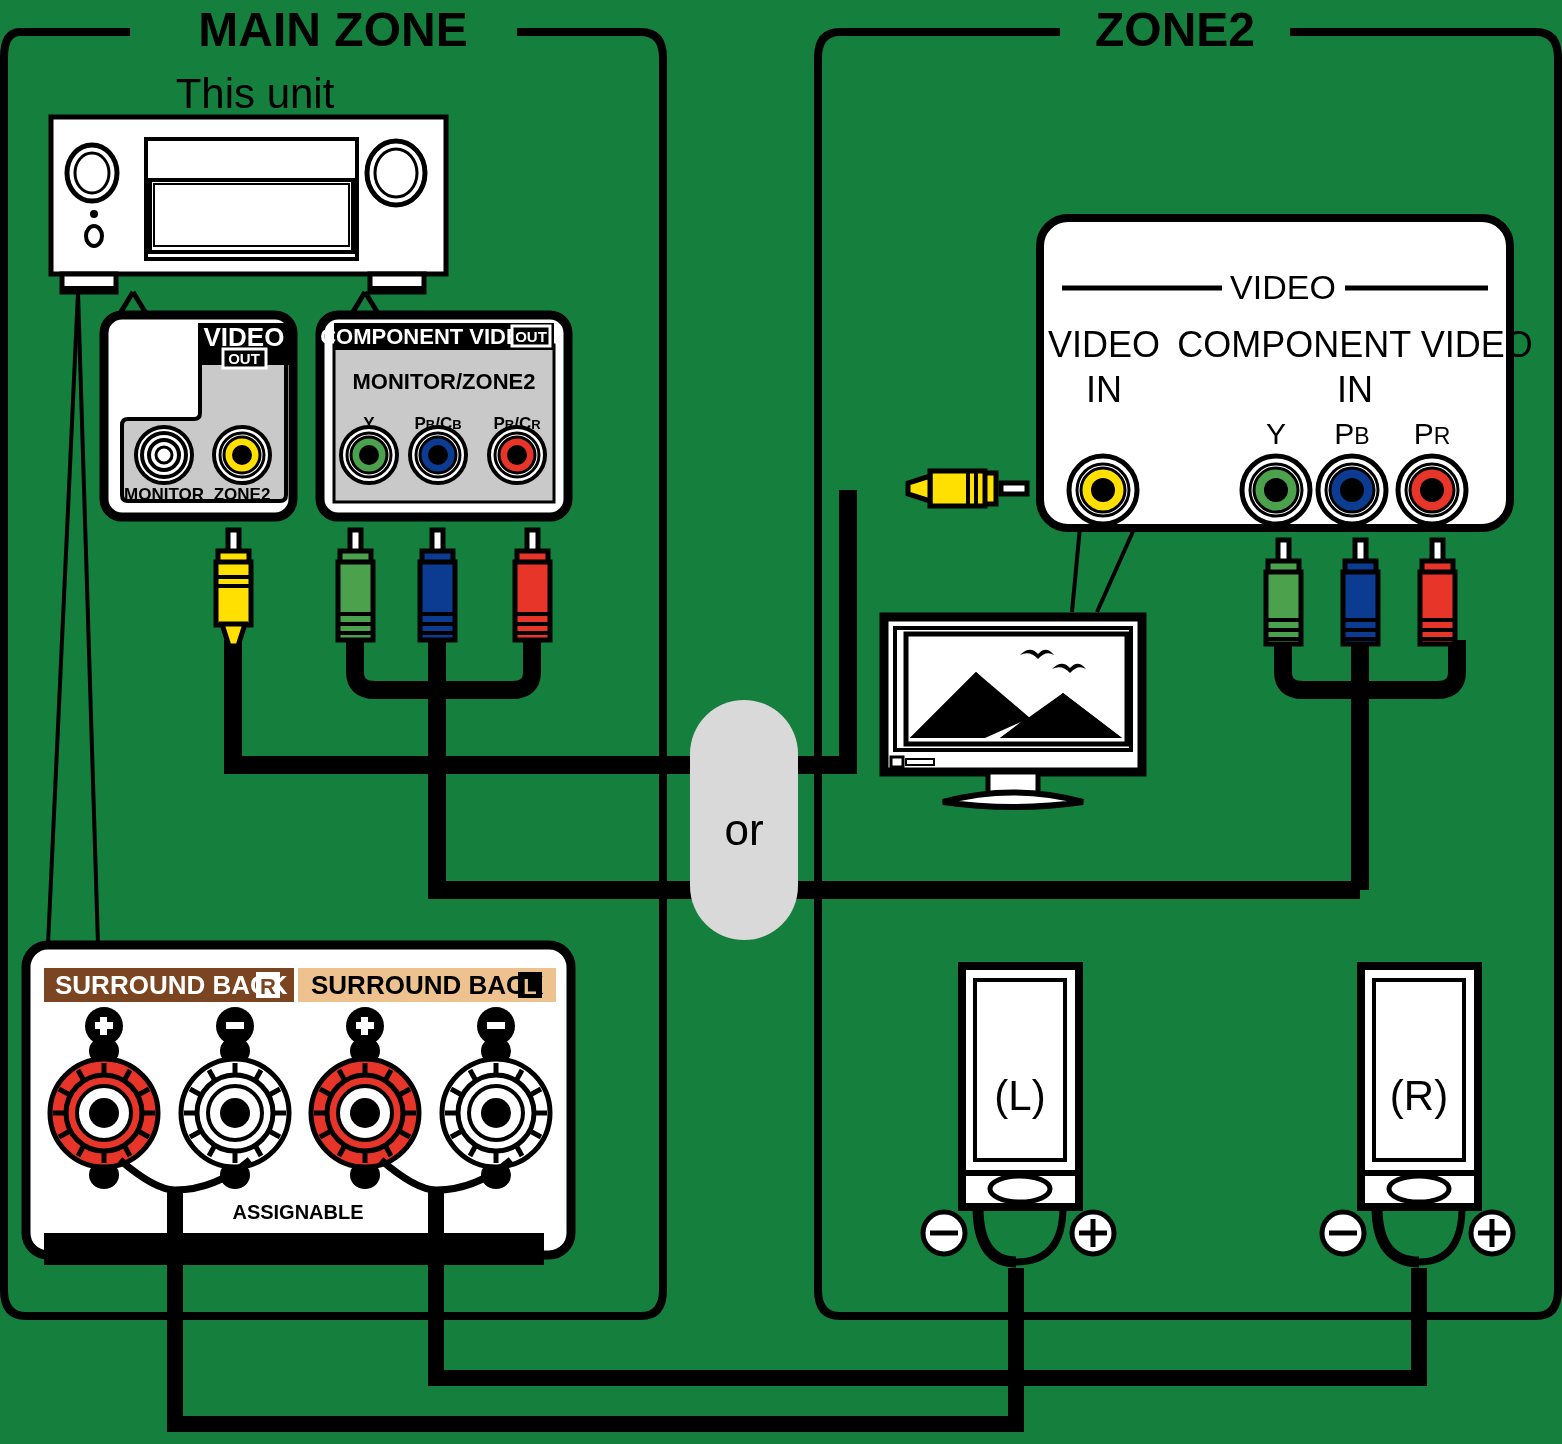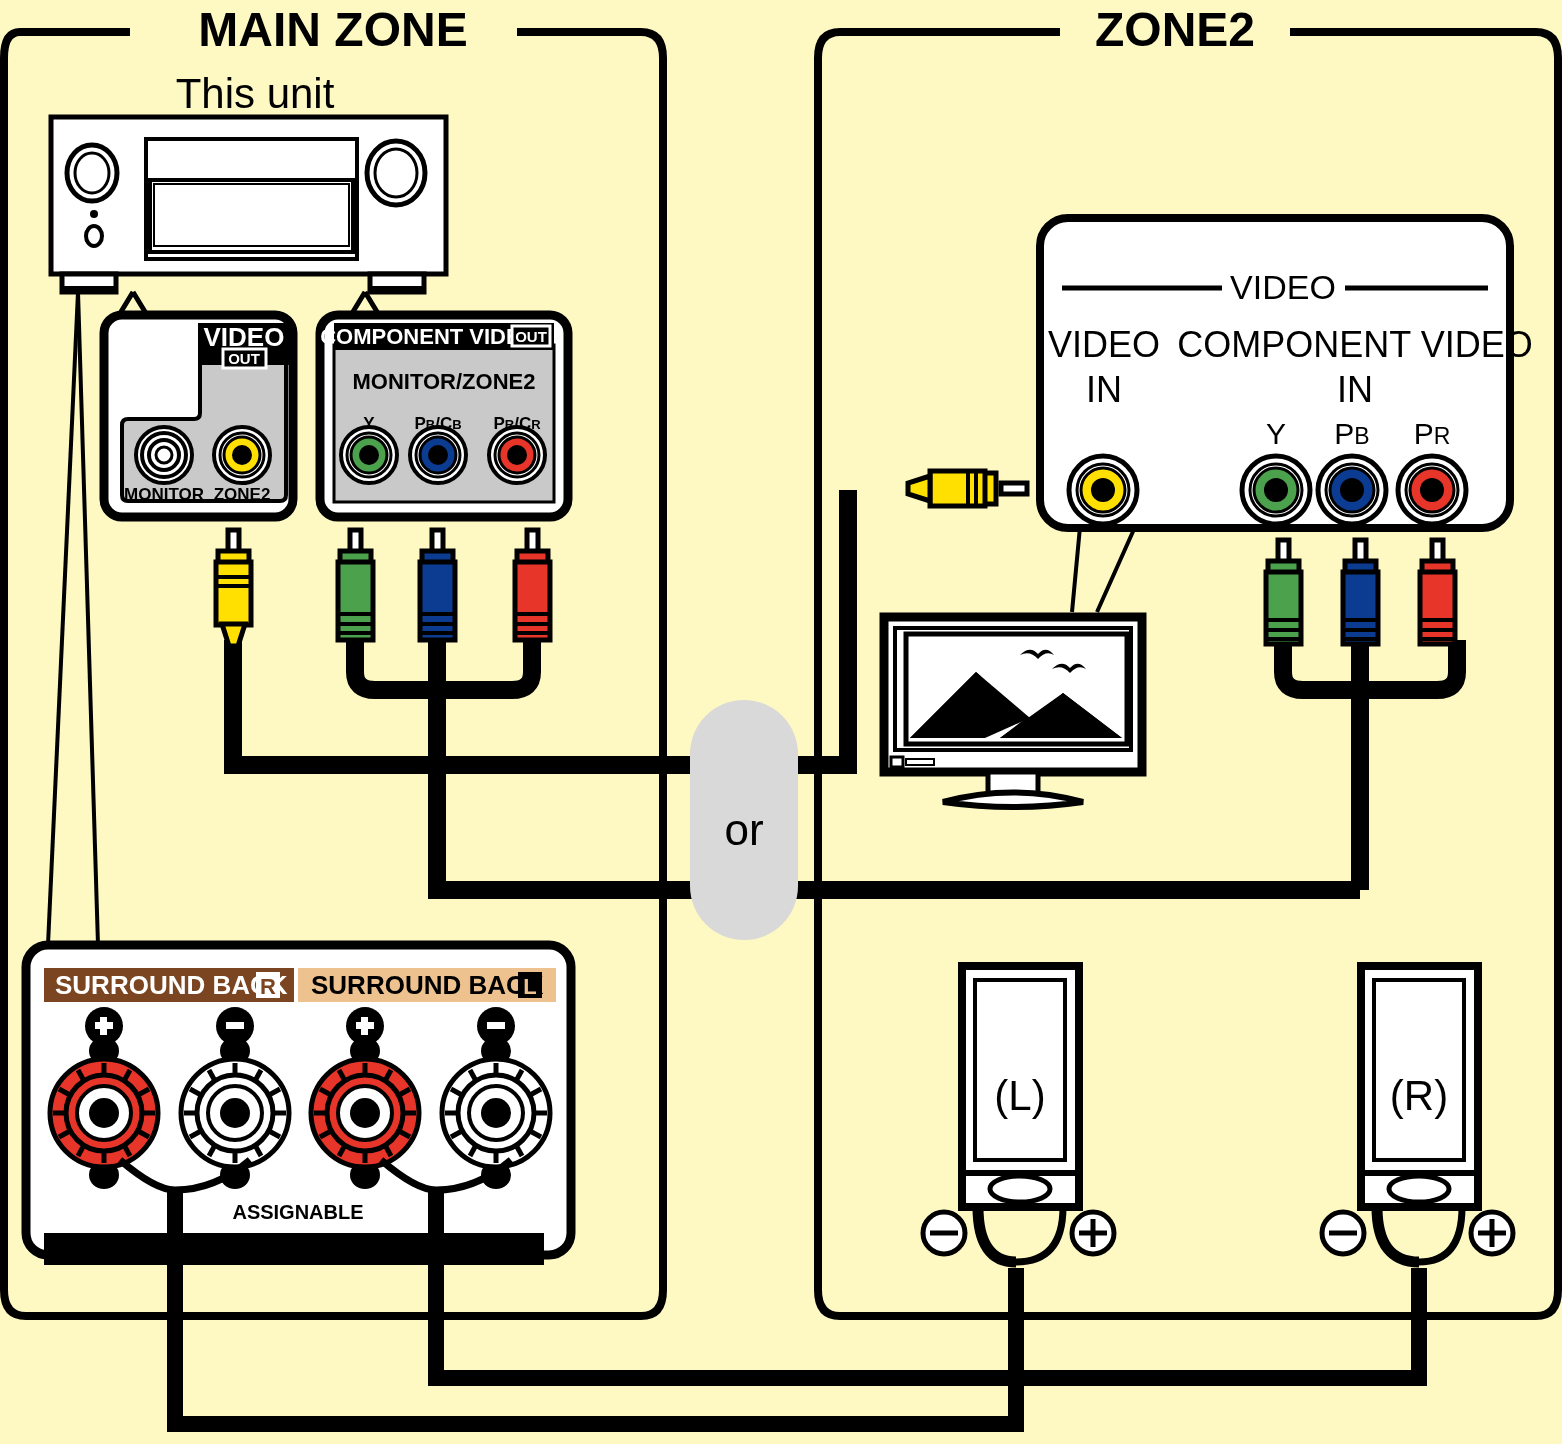--- a/index.html
+++ b/index.html
@@ -1,17 +1,17 @@
 <!DOCTYPE html>
 <html><head>
 <meta charset="utf-8">
 <style>
   html,body{margin:0;padding:0;background:#fff;}
   body{font-family:"Liberation Sans",sans-serif;}
-  #stage{position:relative;width:1562px;height:1444px;background:#fef9c3;overflow:hidden;}
+  #stage{position:relative;width:1562px;height:1444px;background:#15803d;overflow:hidden;}
   #stage svg{position:absolute;left:0;top:0;}
   .zt{font-family:"Liberation Sans",sans-serif;font-weight:bold;}
 </style>
 </head>
 <body>
 
 <div id="stage">
 <svg width="1562" height="1444" viewBox="0 0 1562 1444" xmlns="http://www.w3.org/2000/svg">
 
   <defs>

